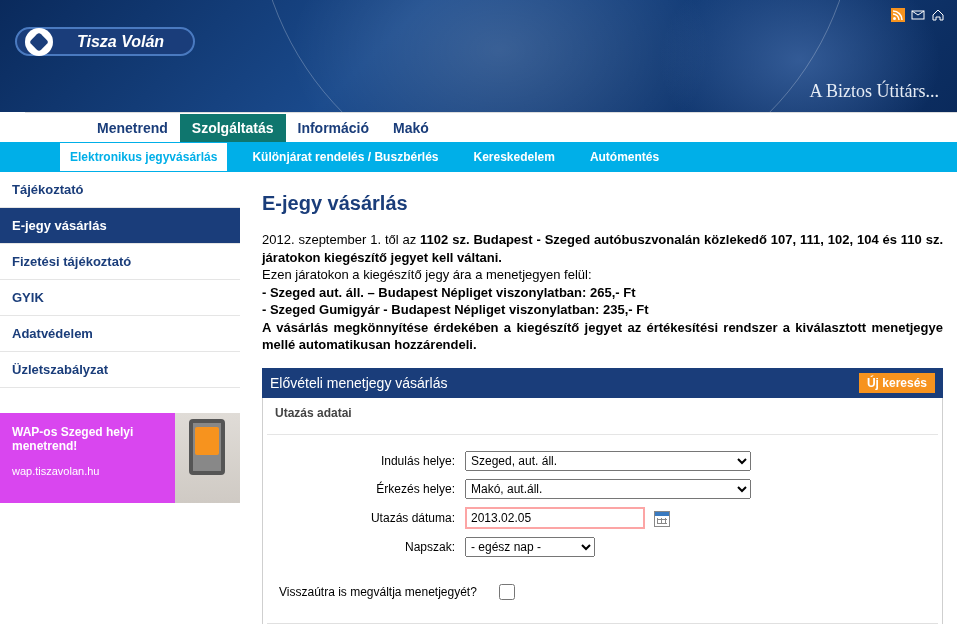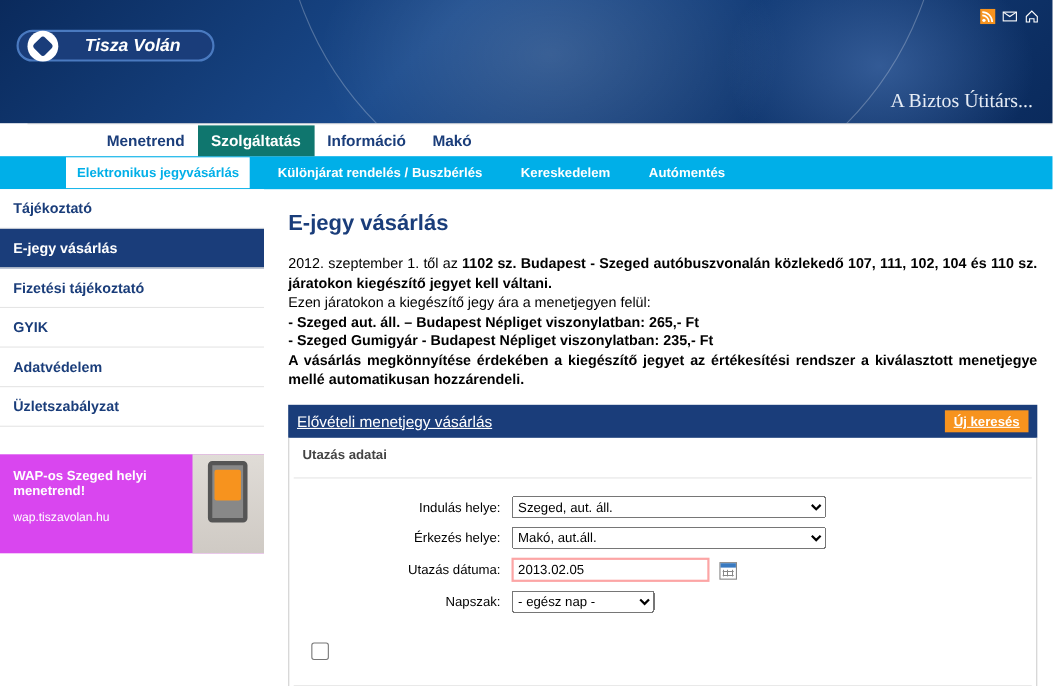--- a/index.html
+++ b/index.html
@@ -210,21 +210,20 @@
   .intro b { font-weight: bold; }
   .section-bar {
     background: #1a3d7a;
     color: #fff;
     font-size: 14px;
     padding: 5px 8px;
     display: flex;
     justify-content: space-between;
     align-items: center;
     margin-top: 14px;
-    text-decoration: underline;
   }
   .new-search-btn {
     background: #f7931e;
     color: #fff;
     font-weight: bold;
     font-size: 12px;
     padding: 3px 8px;
     cursor: pointer;
     border: none;
   }
@@ -421,20 +420,21 @@
         <div class="form-row">
           <div class="form-label">Napszak:</div>
           <div class="form-control">
             <select class="narrow">
               <option>- egész nap -</option>
             </select>
           </div>
         </div>
 
         <div class="return-row">
+          <span>Visszaútra is megváltja menetjegyét?</span>
           <input type="checkbox" style="">
         </div>
 
         <hr class="panel-divider">
       </div>
 
     </div>
   </div>
 
 </div>

